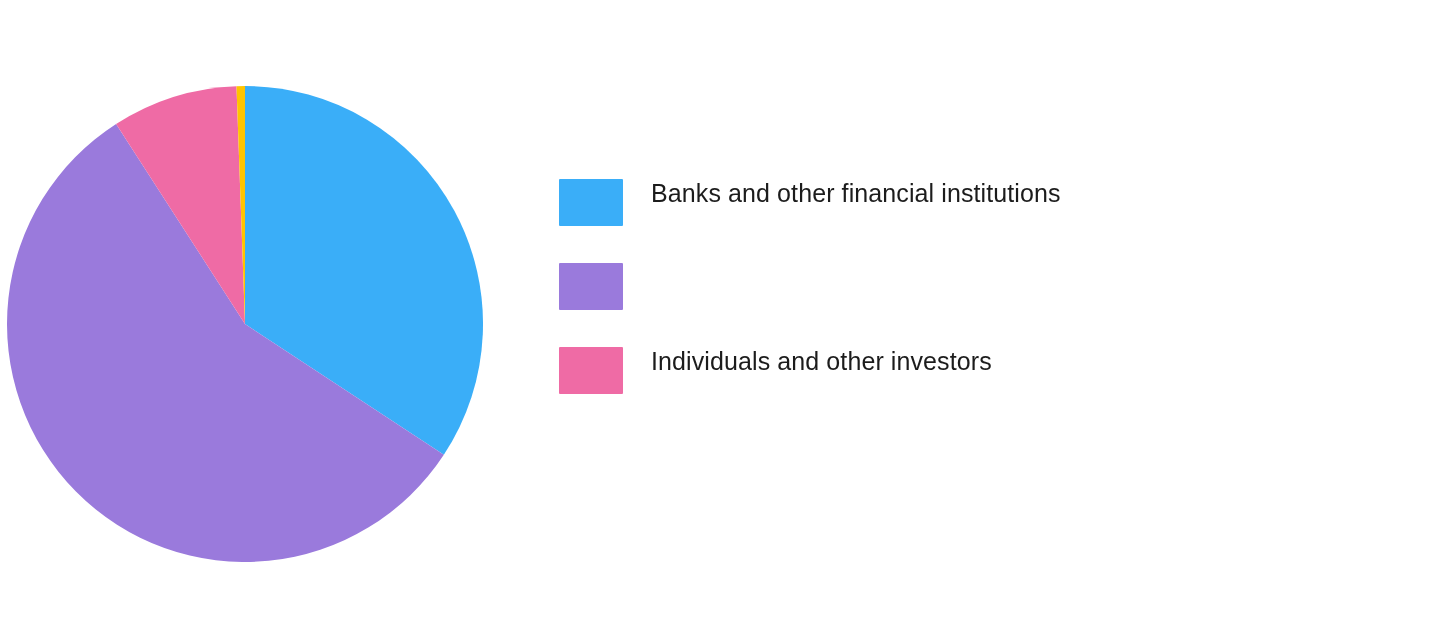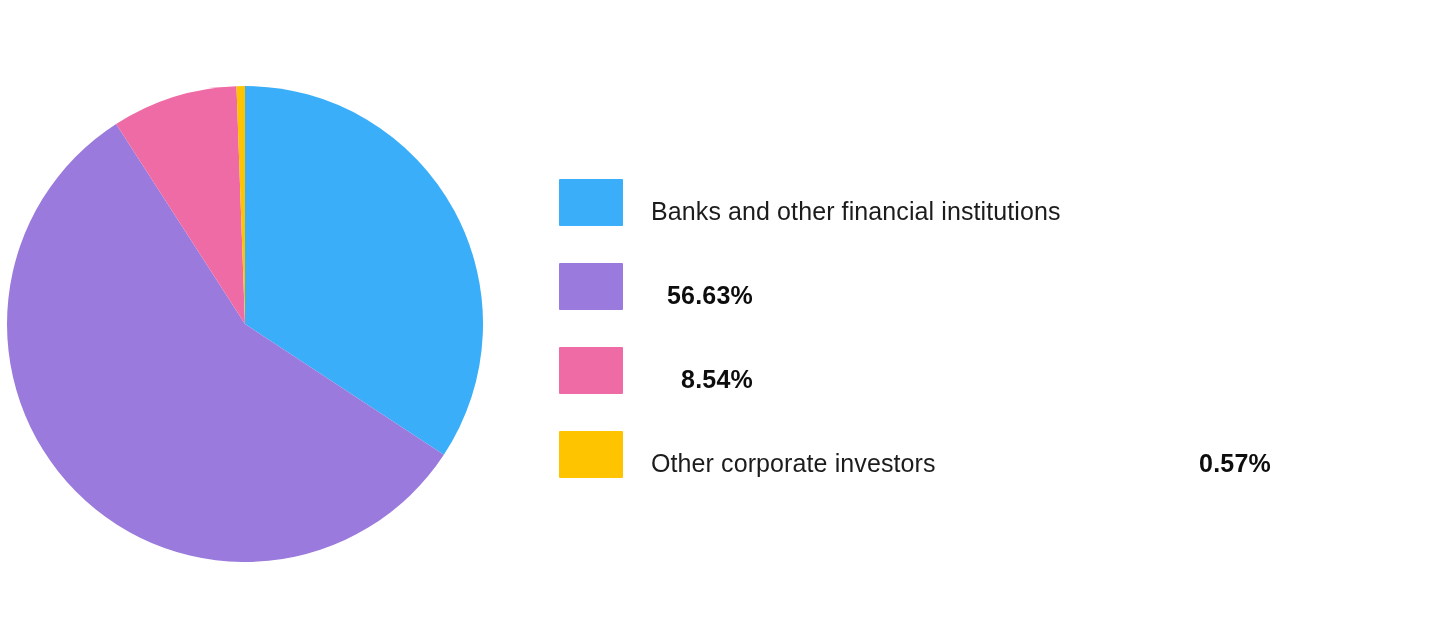--- a/index.html
+++ b/index.html
@@ -36,21 +36,21 @@
 
   
   #legend {
     position: absolute;
     left: 559px;
     top: 179px;
     width: 712px;
   }
   .legend-row {
     display: flex;
-    align-items: flex-end;
+    align-items: flex-start;
     height: 47px;
     margin-bottom: 37px;
   }
   .legend-row:last-child { margin-bottom: 0; }
 
   .legend-swatch {
     width: 64px;
     height: 47px;
     flex: 0 0 64px;
     border-radius: 1px;
@@ -92,28 +92,22 @@
 
   <div id="legend">
 
     <div class="legend-row">
       <span class="legend-swatch" style="background: rgb(58, 174, 248);"></span>
       <span class="legend-label">Banks and other financial institutions</span>
     </div>
 
     <div class="legend-row">
       <span class="legend-swatch" style="background: rgb(154, 122, 220);"></span>
-      <span class="legend-value">56.63%</span>
     </div>
 
     <div class="legend-row">
       <span class="legend-swatch" style="background: rgb(239, 107, 165);"></span>
-      <span class="legend-value">8.54%</span>
+      <span class="legend-label">Individuals and other investors</span>
     </div>
 
-    <div class="legend-row">
-      <span class="legend-swatch" style="background: rgb(255, 196, 0);"></span>
-      <span class="legend-label">Other corporate investors</span>
-      <span class="legend-value">0.57%</span>
-    </div>
 
   </div>
 </div>
 
 </body></html>

